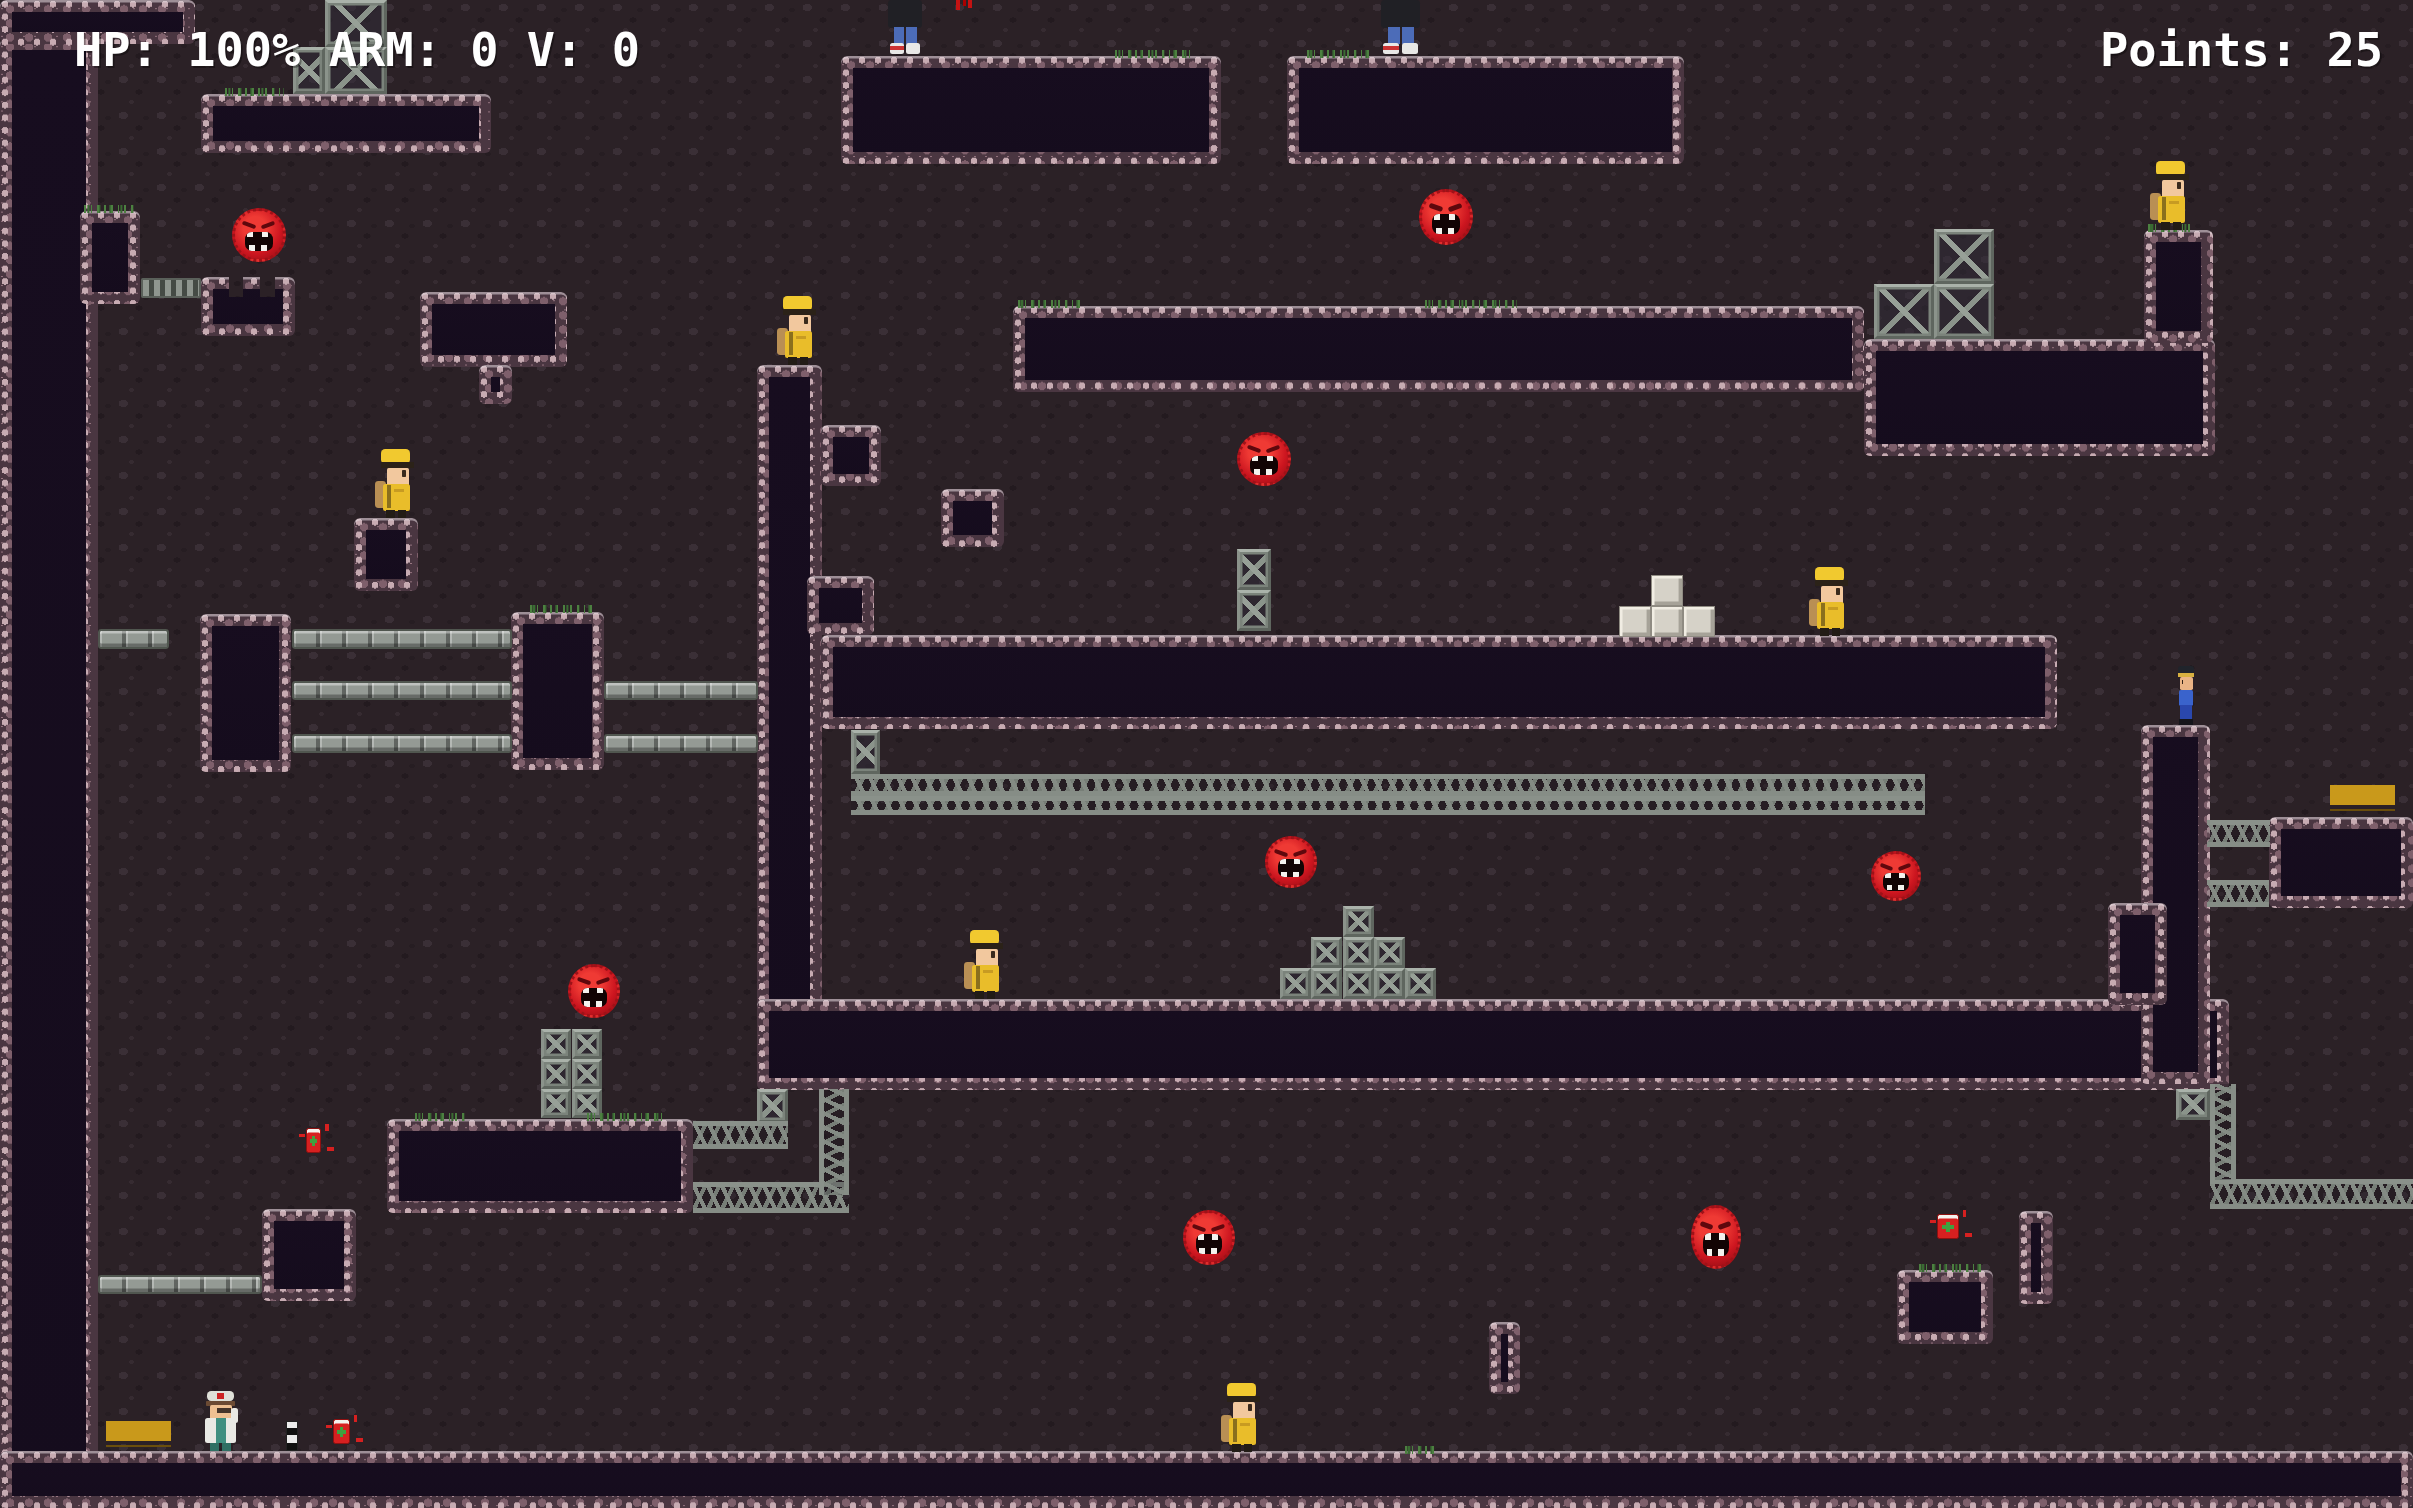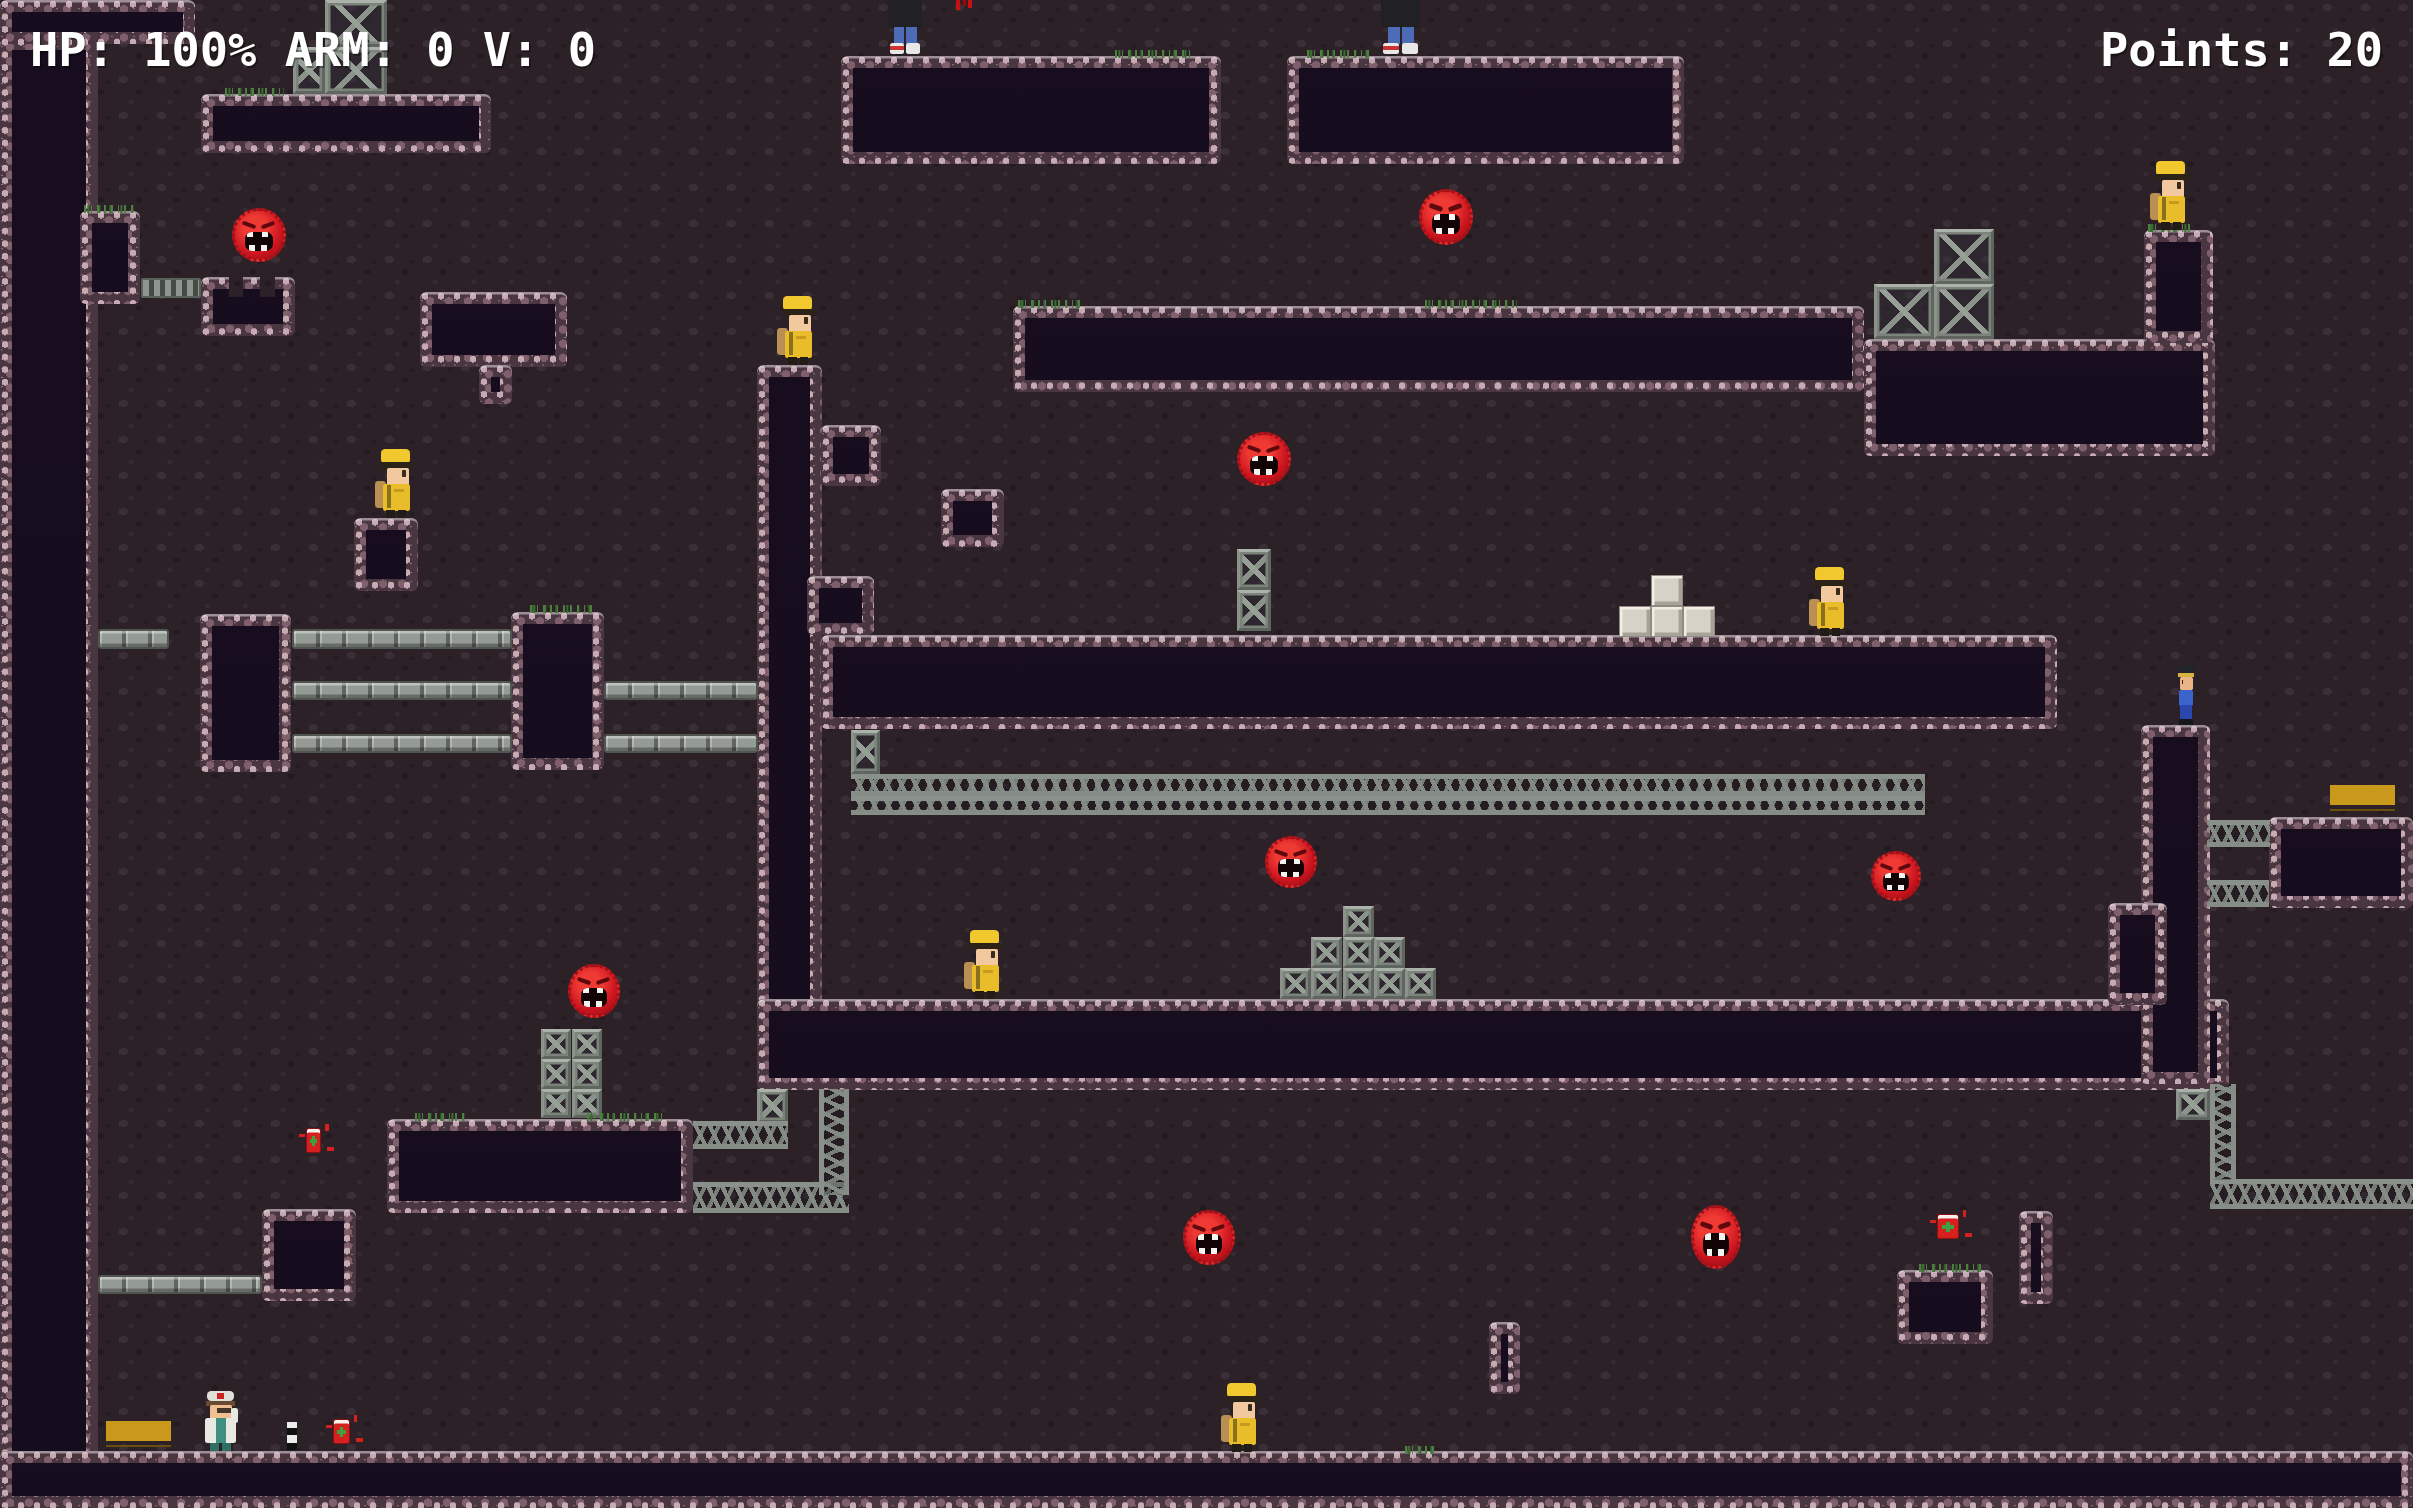--- a/index.html
+++ b/index.html
@@ -99,21 +99,21 @@
     background-size:100% 38%,100% 8%,100% 38%,100% 8%;
     background-position:0 0,0 30%,0 62%,0 95%;
   }
   .pole{background:repeating-linear-gradient(0deg,#101010 0 7.5px,#ececec 7.5px 15px);
     border:0.8px solid #222;}
   .blood{background-image:linear-gradient(#c41212,#c41212),linear-gradient(#a00,#a00),linear-gradient(#c41212,#c41212);
     background-repeat:no-repeat;background-size:4.2px 100%,3.4px 60%,4.2px 80%;
     background-position:0.8px 0,7.5px 0,13.4px 0;}
   #hud{position:absolute;left:0;top:0;width:100%;z-index:50;}
   .hud-text{position:absolute;top:22px;font-size:47px;font-weight:700;color:#ffffff;
-    text-shadow:1.7px 1.7px 0 rgba(0,0,0,.35);white-space:pre;}
+    text-shadow:1.7px 1.7px 0 rgba(0,0,0,.35);white-space:pre;margin-left:44px;}
   #hud-left{left:30px;}
   #hud-right{right:30px;}
 </style>
 </head>
 <body>
 
 <div id="world">
     <div class="abs platform" style="left: 0px; top: 38px; width: 98px; height: 1471px;"></div>
     <div class="abs platform" style="left: 0px; top: 0px; width: 195px; height: 44px;"></div>
     <div class="abs platform" style="left: 80px; top: 211px; width: 60px; height: 93px;"></div>
@@ -416,15 +416,15 @@
       <div class="spark" style="left: 27px; top: 18.4px; width: 6.7px; height: 3.4px;"></div>
     </div>
     <div class="abs planks" style="left: 106px; top: 1421px; width: 65px; height: 27px;"></div>
     <div class="abs planks" style="left: 2330px; top: 785px; width: 65px; height: 27px;"></div>
     <div class="abs pole" style="left: 286px; top: 1421px; width: 11.7px; height: 30px;"></div>
     <div class="abs blood" style="left: 955px; top: 0px; width: 18.4px; height: 10px;"></div>
   </div>
 
 <div id="hud">
   <span id="hud-left" class="hud-text">HP: 100% ARM: 0 V: 0</span>
-  <span id="hud-right" class="hud-text">Points: 20</span>
+  <span id="hud-right" class="hud-text">Points: 25</span>
 </div>
 
 
 </body></html>

